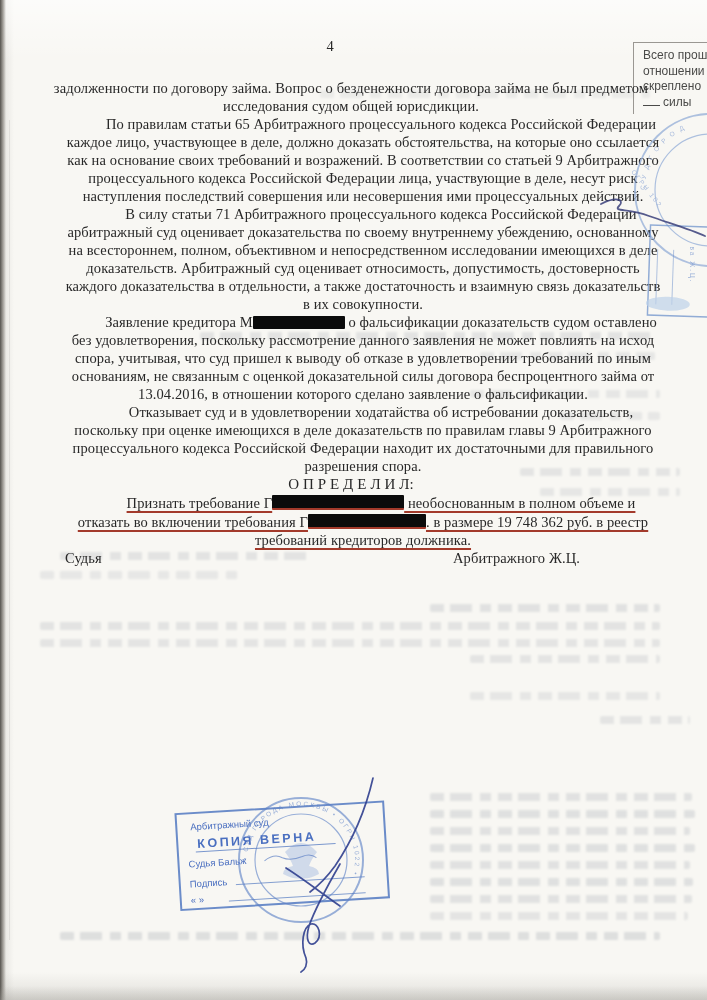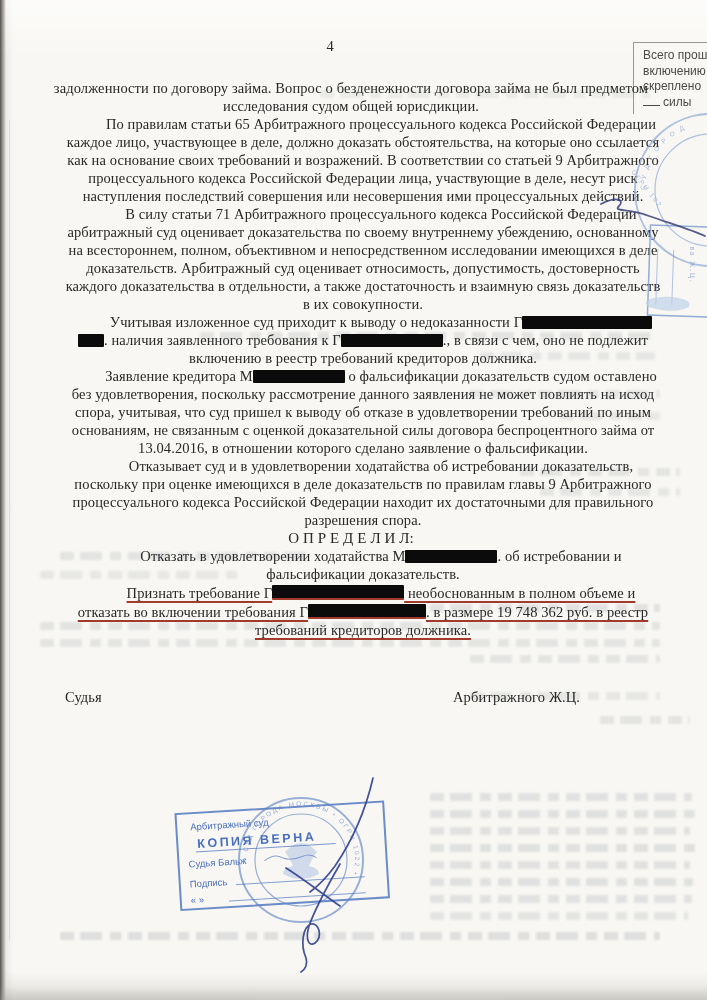--- a/index.html
+++ b/index.html
@@ -39,21 +39,21 @@
   .redact{display:inline-block;height:13px;background:#0b0b0b;vertical-align:baseline;transform:translateY(2px);border-radius:1px;}
   .u-red{
     text-decoration:underline;
     text-decoration-color:#a33a2b;
     text-decoration-thickness:2px;
     text-underline-offset:3px;
     text-decoration-skip-ink:none;
   }
   .u-red .redact{border-bottom:2px solid #a33a2b;}
   .ruling-heading{margin:13px 0 3px;text-align:center;text-indent:0 !important;font-size:15px;}
-  .sig-row{display:flex;justify-content:space-between;margin-top:49px;}
+  .sig-row{display:flex;justify-content:space-between;}
   .sig-row .judge{margin-left:25px;}
   .sig-row .name{margin-right:82px;}
 
   .bleed{position:absolute;height:8px;border-radius:2px;filter:blur(1px);pointer-events:none;
     background:repeating-linear-gradient(90deg,#5a6578 0px,#5a6578 14px,transparent 14px,transparent 20px,#5a6578 20px,#5a6578 42px,transparent 42px,transparent 50px,#5a6578 50px,#5a6578 61px,transparent 61px,transparent 68px);}
 
   .stamp-center{position:absolute;left:168px;top:772px;}
   .corner-seal{position:absolute;right:0;top:100px;}
   .st{font-family:"Liberation Sans","DejaVu Sans",sans-serif;fill:#4a6fc0;font-size:9.5px;}
   .st-big{font-family:"Liberation Sans","DejaVu Sans",sans-serif;fill:#4a6fc0;font-size:12.5px;font-weight:bold;letter-spacing:2.5px;}
@@ -64,21 +64,21 @@
 
 <div class="paper-shade"></div>
 <div class="left-edge"></div>
 <div class="fold-line"></div>
 <div class="bottom-band"></div>
 
 <div class="page-number">4</div>
 
 <div class="binder-note">
   <div>Всего прош</div>
-  <div>включению</div>
+  <div>отношении</div>
   <div>скреплено</div>
   <div><span class="blank-line"></span><span>силы</span></div>
 </div>
 
 <div class="bleed" style="left:320px;top:90px;width:330px;opacity:.08"></div>
 <div class="bleed" style="left:200px;top:332px;width:455px;opacity:.13"></div>
 <div class="bleed" style="left:480px;top:352px;width:175px;opacity:.11"></div>
 <div class="bleed" style="left:470px;top:390px;width:190px;opacity:.11"></div>
 <div class="bleed" style="left:560px;top:412px;width:100px;opacity:.10"></div>
 <div class="bleed" style="left:520px;top:468px;width:160px;opacity:.12"></div>
@@ -99,27 +99,25 @@
 <div class="bleed" style="left:430px;top:878px;width:263px;opacity:.15"></div>
 <div class="bleed" style="left:430px;top:895px;width:262px;opacity:.14"></div>
 <div class="bleed" style="left:430px;top:912px;width:258px;opacity:.12"></div>
 <div class="bleed" style="left:60px;top:932px;width:600px;opacity:.16"></div>
 
 <div class="doc-body">
   <div>
       <p class="">задолженности по договору займа. Вопрос о безденежности договора займа не был предметом исследования судом общей юрисдикции.</p>
       <p class="ind">По правилам статьи 65 Арбитражного процессуального кодекса Российской Федерации каждое лицо, участвующее в деле, должно доказать обстоятельства, на которые оно ссылается как на основание своих требований и возражений. В соответствии со статьей 9 Арбитражного процессуального кодекса Российской Федерации лица, участвующие в деле, несут риск наступления последствий совершения или несовершения ими процессуальных действий.</p>
       <p class="ind">В силу статьи 71 Арбитражного процессуального кодекса Российской Федерации арбитражный суд оценивает доказательства по своему внутреннему убеждению, основанному на всестороннем, полном, объективном и непосредственном исследовании имеющихся в деле доказательств. Арбитражный суд оценивает относимость, допустимость, достоверность каждого доказательства в отдельности, а также достаточность и взаимную связь доказательств в их совокупности.</p>
-      <p class="ind">Учитывая изложенное суд приходит к выводу о недоказанности Г<span class="redact" style="width: 130px;"></span> <span class="redact" style="width: 26px;"></span>. наличия заявленного требования к Г<span class="redact" style="width: 102px;"></span>., в связи с чем, оно не подлежит включению в реестр требований кредиторов должника.</p>
       <p class="ind">Заявление кредитора М<span class="redact" style="width: 92px;"></span> о фальсификации доказательств судом оставлено без удовлетворения, поскольку рассмотрение данного заявления не может повлиять на исход спора, учитывая, что суд пришел к выводу об отказе в удовлетворении требований по иным основаниям, не связанным с оценкой доказательной силы договора беспроцентного займа от 13.04.2016, в отношении которого сделано заявление о фальсификации.</p>
       <p class="ind">Отказывает суд и в удовлетворении ходатайства об истребовании доказательств, поскольку при оценке имеющихся в деле доказательств по правилам главы 9 Арбитражного процессуального кодекса Российской Федерации находит их достаточными для правильного разрешения спора.</p>
     </div>
   <p class="ruling-heading">О П Р Е Д Е Л И Л:</p>
   <div>
-      <p class="ind">Отказать в удовлетворении ходатайства М<span class="redact" style="width: 92px;"></span>. об истребовании и фальсификации доказательств.</p>
       <p class="ind u-red">Признать требование Г<span class="redact" style="width: 132px;"></span> необоснованным в полном объеме и отказать во включении требования Г<span class="redact" style="width: 118px;"></span>. в размере 19 748 362 руб. в реестр требований кредиторов должника.</p>
     </div>
   <div class="sig-row">
     <span class="judge">Судья</span>
     <span class="name">Арбитражного Ж.Ц.</span>
   </div>
 </div>
 
 <svg class="stamp-center" width="250" height="215" viewBox="0 0 250 215">
   <g opacity="0.78">

